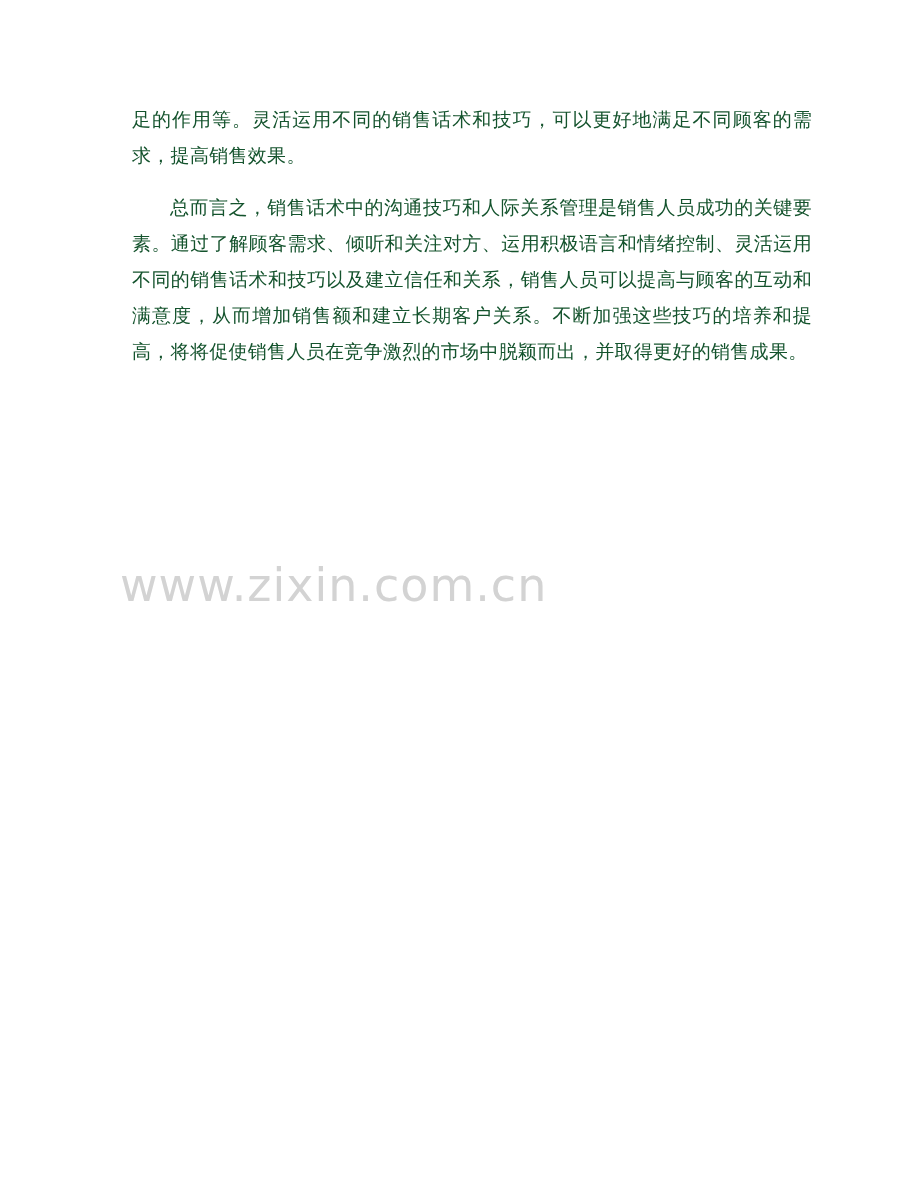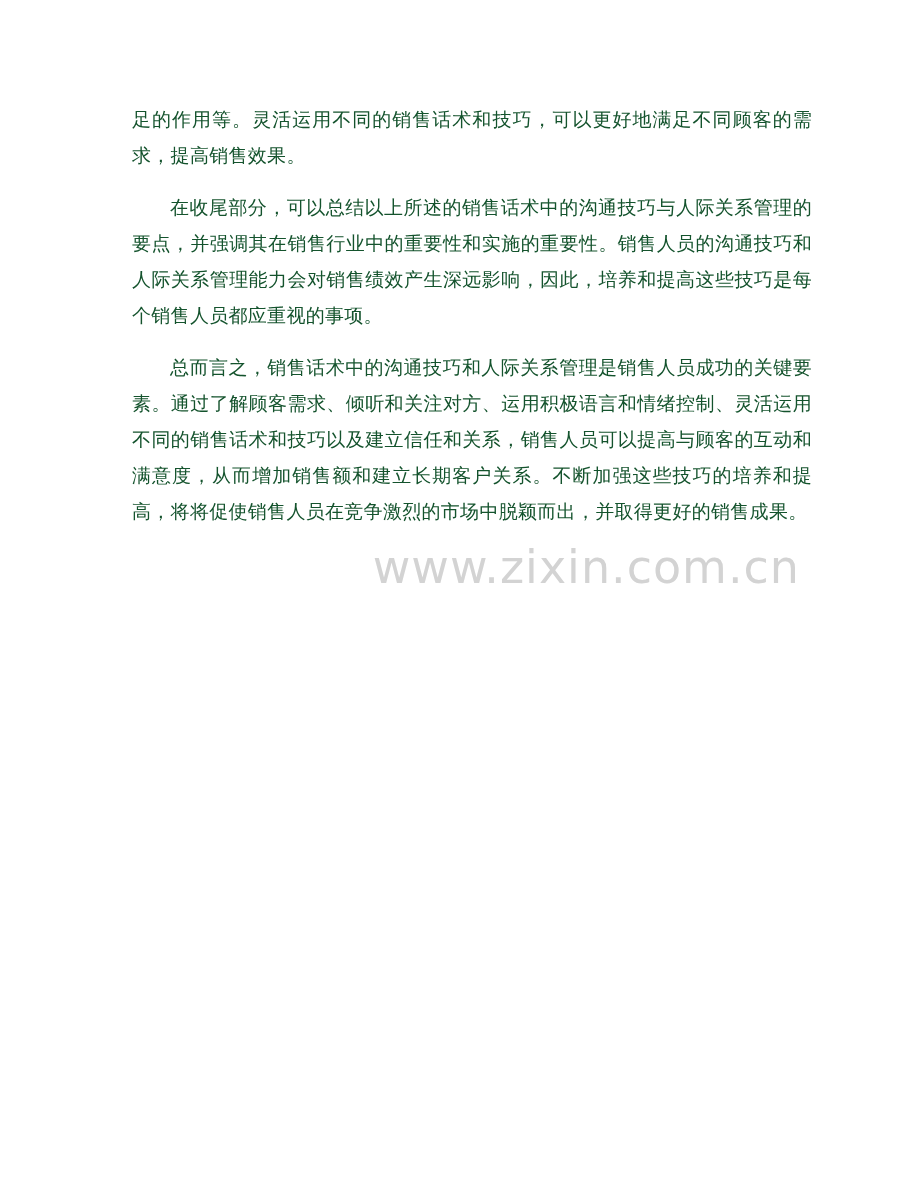--- a/index.html
+++ b/index.html
@@ -18,23 +18,23 @@
     position: absolute;
     left: 0;
     top: 0;
     width: 920px;
     height: 1191px;
     background: #ffffff;
   }
   .watermark {
     position: absolute;
     left: 120px;
-    top: 540px;
+    top: 558px;
     width: 680px;
-    text-align: right;
+    text-align: left;
     font-family: "DejaVu Sans", "Liberation Sans", sans-serif;
     font-size: 46px;
     font-weight: 400;
     letter-spacing: 1px;
     color: #d3d3d3;
     z-index: 1;
     user-select: none;
     white-space: nowrap;
   }
   .content {
@@ -60,17 +60,16 @@
 </style>
 </head>
 <body>
 
 <div class="page">
 
   <div class="watermark">www.zixin.com.cn</div>
 
   <div class="content">
     <p>足的作用等。灵活运用不同的销售话术和技巧，可以更好地满足不同顾客的需求，提高销售效果。</p>
-    <p class="indent">在收尾部分，可以总结以上所述的销售话术中的沟通技巧与人际关系管理的要点，并强调其在销售行业中的重要性和实施的重要性。销售人员的沟通技巧和人际关系管理能力会对销售绩效产生深远影响，因此，培养和提高这些技巧是每个销售人员都应重视的事项。</p>
     <p class="indent">总而言之，销售话术中的沟通技巧和人际关系管理是销售人员成功的关键要素。通过了解顾客需求、倾听和关注对方、运用积极语言和情绪控制、灵活运用不同的销售话术和技巧以及建立信任和关系，销售人员可以提高与顾客的互动和满意度，从而增加销售额和建立长期客户关系。不断加强这些技巧的培养和提高，将将促使销售人员在竞争激烈的市场中脱颖而出，并取得更好的销售成果。</p>
   </div>
 
 </div>
 
 </body></html>

